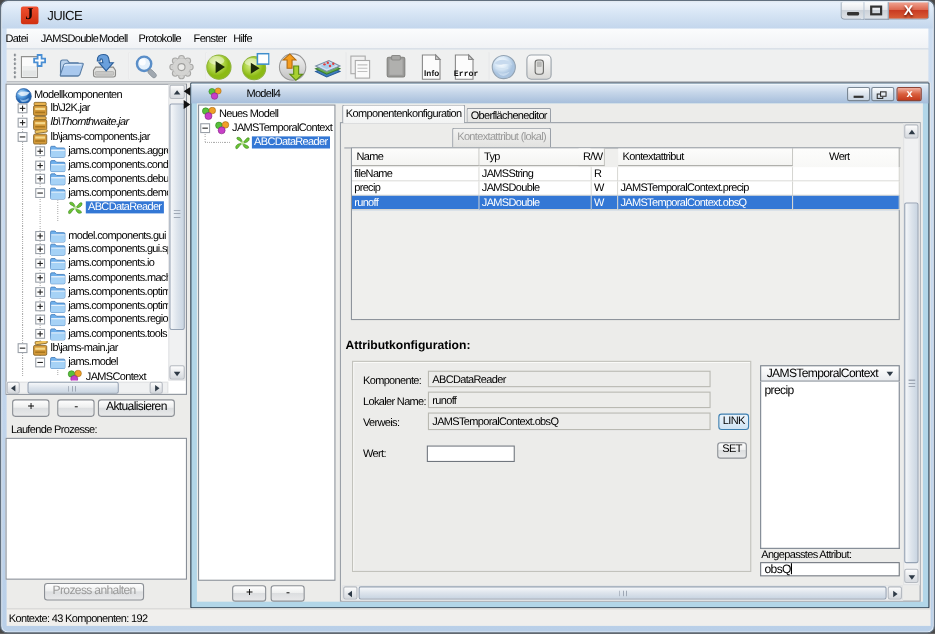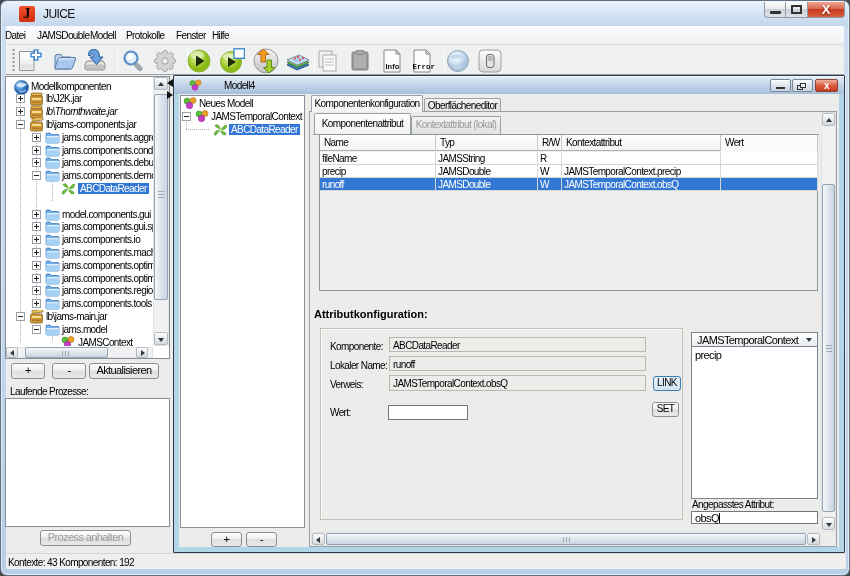--- a/index.html
+++ b/index.html
@@ -578,31 +578,30 @@
         <div style="position:absolute; left:49px; top:1px;background:#3377d5;color:#fff;padding:0 2px;">ABCDataReader</div>
       </div>
     </div>
   <div class="btn" style="left:210px; top:531px; width:31px; height:15px;">+</div>
   <div class="btn" style="left:245px; top:531px; width:31px; height:15px;">-</div>
 
   <div class="tab on" style="left:310px; top:94px; width:112px; height:17px; padding-top:2px;">Komponentenkonfiguration</div>
   <div class="tab off" style="left:423px; top:97px; width:77px; height:14px; padding-top:1px;">Oberflächeneditor</div>
   <div class="abs" style="left:308px; top:110px; width:528px; height:436px; border:1px solid #9aa0a8; background:#ececea;"></div>
 
-  <div class="tab on" style="left:313px; top:112px; width:97px; height:21px; padding-top:4px;">Komponentenattribut</div>
   <div class="tab off" style="left:410px; top:115px; width:90px; height:18px; padding-top:2px; color:#9a9a9a;">Kontextattribut (lokal)</div>
   <div class="abs" style="left:312px; top:133px; width:506px; height:1px; background:#9aa0a8;"></div>
 
   <div class="abs" style="left:318px; top:133px; width:499px; height:157px; border:1px solid #8e949c; background:#efefed;"></div>
   <div id="table">
       <div class="tcell" style="left:319px; top:134px; width:116px; height:16px; background:linear-gradient(#fdfdfc,#f4f4f2); border-right:1px solid #c8c8c4; border-bottom:1px solid #b0b0ac; padding:2px 0 0 4px;">Name</div>
       <div class="tcell" style="left:435px; top:134px; width:102px; height:16px; background:linear-gradient(#fdfdfc,#f4f4f2); border-right:1px solid #c8c8c4; border-bottom:1px solid #b0b0ac; padding:2px 0 0 4px;">Typ</div>
-      <div class="tcell" style="left:537px; top:134px; width:24px; height:16px; background:linear-gradient(#fdfdfc,#f4f4f2); border-right:1px solid #c8c8c4; border-bottom:1px solid #b0b0ac; padding:2px 0 0 4px;">R/W</div>
+      <div class="tcell" style="left:525px; top:134px; width:24px; height:16px; background:linear-gradient(#fdfdfc,#f4f4f2); border-right:1px solid #c8c8c4; border-bottom:1px solid #b0b0ac; padding:2px 0 0 4px;">R/W</div>
       <div class="tcell" style="left:561px; top:134px; width:159px; height:16px; background:linear-gradient(#fdfdfc,#f4f4f2); border-right:1px solid #c8c8c4; border-bottom:1px solid #b0b0ac; padding:2px 0 0 4px;">Kontextattribut</div>
-      <div class="tcell" style="left:720px; top:134px; width:97px; height:32px; background:linear-gradient(#fdfdfc,#f4f4f2); border-right:1px solid #c8c8c4; border-bottom:1px solid #b0b0ac; padding:2px 16px 0 4px;">Wert</div>
+      <div class="tcell" style="left:720px; top:134px; width:97px; height:32px; background:linear-gradient(#fdfdfc,#f4f4f2); border-right:1px solid #c8c8c4; border-bottom:1px solid #b0b0ac; padding:2px 16px 0 4px;text-align:center;">Wert</div>
       <div class="tcell" style="left:319px; top:151px; width:116px;background:#fff;border-right:1px solid #d6d6d2; border-bottom:1px solid #d6d6d2;">fileName</div>
       <div class="tcell" style="left:435px; top:151px; width:102px;background:#fff;border-right:1px solid #d6d6d2; border-bottom:1px solid #d6d6d2;">JAMSString</div>
       <div class="tcell" style="left:537px; top:151px; width:24px;background:#fff;border-right:1px solid #d6d6d2; border-bottom:1px solid #d6d6d2;">R</div>
       <div class="tcell" style="left:561px; top:151px; width:159px;background:#fff;border-right:1px solid #d6d6d2; border-bottom:1px solid #d6d6d2;"></div>
       <div class="tcell" style="left:720px; top:151px; width:97px;background:#fff;border-right:1px solid #d6d6d2; border-bottom:1px solid #d6d6d2;"></div>
       <div class="tcell" style="left:319px; top:164px; width:116px;background:#fff;border-right:1px solid #d6d6d2; border-bottom:1px solid #d6d6d2;">precip</div>
       <div class="tcell" style="left:435px; top:164px; width:102px;background:#fff;border-right:1px solid #d6d6d2; border-bottom:1px solid #d6d6d2;">JAMSDouble</div>
       <div class="tcell" style="left:537px; top:164px; width:24px;background:#fff;border-right:1px solid #d6d6d2; border-bottom:1px solid #d6d6d2;">W</div>
       <div class="tcell" style="left:561px; top:164px; width:159px;background:#fff;border-right:1px solid #d6d6d2; border-bottom:1px solid #d6d6d2;">JAMSTemporalContext.precip</div>
       <div class="tcell" style="left:720px; top:164px; width:97px;background:#fff;border-right:1px solid #d6d6d2; border-bottom:1px solid #d6d6d2;"></div>

